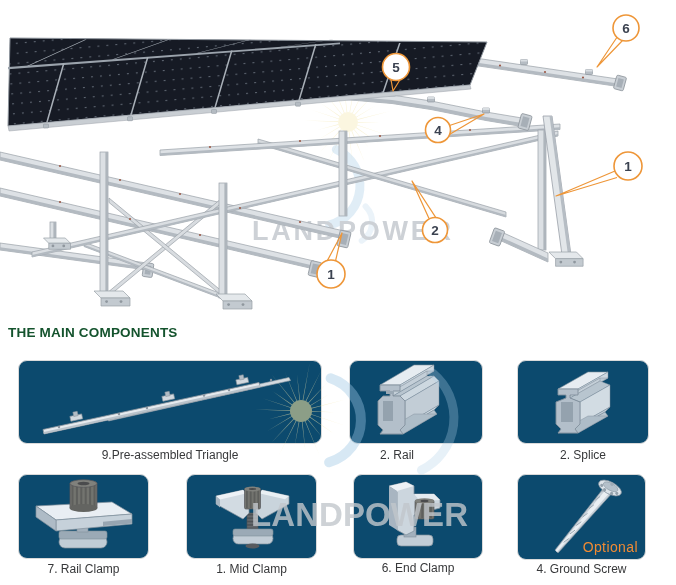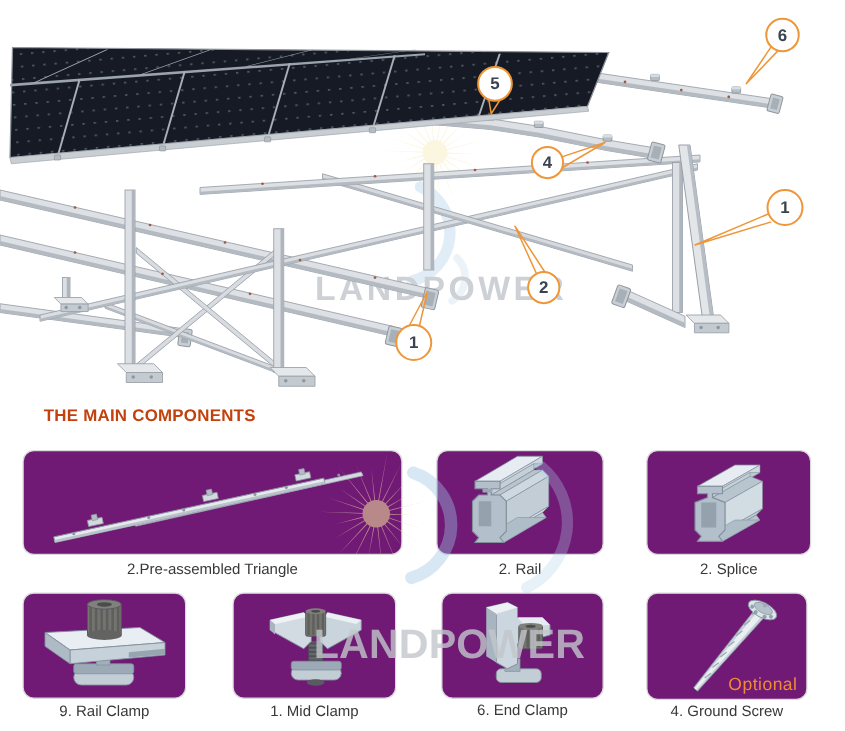--- a/index.html
+++ b/index.html
@@ -1,22 +1,22 @@
 <!DOCTYPE html>
 <html><head>
 <meta charset="utf-8">
 <style>
   html,body{margin:0;padding:0;background:#ffffff;}
   body{width:676px;height:585px;position:relative;overflow:hidden;
        font-family:"Liberation Sans","DejaVu Sans",sans-serif;}
   .stage{position:absolute;inset:0;width:676px;height:585px;background:#ffffff;}
   .hero{position:absolute;left:0;top:0;width:676px;height:320px;}
   .heading{position:absolute;left:8px;top:325px;font-size:13.5px;font-weight:800;
-            color:#c2410c;letter-spacing:0.2px;margin-left:27px;}
-  .cbox{position:absolute;border:1px solid #dadada;border-radius:9px;background:#701a75;box-sizing:border-box;}
+            color:#14532d;letter-spacing:0.2px;}
+  .cbox{position:absolute;border:1px solid #dadada;border-radius:9px;background:#0c4a6e;box-sizing:border-box;}
   .cbox svg{display:block;}
   .clabel{position:absolute;text-align:center;font-size:12px;color:#37383a;}
   .optional{position:absolute;right:7px;bottom:4px;color:#f08a33;font-size:14px;letter-spacing:0.4px;}
   .wm{position:absolute;pointer-events:none;}
 </style>
 </head>
 <body>
 
 <div class="stage">
 
@@ -243,39 +243,39 @@
           <rect x="-2.2" y="-9.5" width="4.4" height="4.5" fill="#b2bcc5" stroke="#8d969e" stroke-width="0.5"></rect>
         </g>
         <circle cx="40" cy="66" r="1.2" fill="#8c96a0"></circle>
         <circle cx="100" cy="53" r="1.2" fill="#8c96a0"></circle>
         <circle cx="128" cy="47" r="1.2" fill="#8c96a0"></circle>
         <circle cx="185" cy="34.5" r="1.2" fill="#8c96a0"></circle>
         <circle cx="210" cy="29" r="1.2" fill="#8c96a0"></circle>
         <circle cx="252" cy="19" r="1.2" fill="#8c96a0"></circle>
       </svg>
     </div>
-    <div class="clabel" style="left:18px;top:448px;width:304px;">2.Pre-assembled Triangle</div>
+    <div class="clabel" style="left:18px;top:448px;width:304px;">9.Pre-assembled Triangle</div>
     <div class="cbox" style="left:349px;top:360px;width:134px;height:84px;">
       <svg width="134" height="84" viewBox="0 0 134 84">
         <polygon points="30,24 50,24 84,4 64,4" fill="#e6ecf1" stroke="#82909c" stroke-width="0.6"></polygon>
         <polygon points="50,24 50,30 84,10 84,4" fill="#cdd8e0" stroke="#82909c" stroke-width="0.45"></polygon>
         <polygon points="50,30 43,30 77,10 84,10" fill="#bcc9d3" stroke="#82909c" stroke-width="0.45"></polygon>
         <polygon points="43,30 43,35 77,15 77,10" fill="#c4cfd8" stroke="#82909c" stroke-width="0.45"></polygon>
         <polygon points="43,35 50,35 84,15 77,15" fill="#b8c5cf" stroke="#82909c" stroke-width="0.45"></polygon>
         <polygon points="50,35 55,40 89,20 84,15" fill="#cdd8e0" stroke="#82909c" stroke-width="0.45"></polygon>
         <polygon points="55,40 55,64 89,44 89,20" fill="#c2cdd6" stroke="#82909c" stroke-width="0.45"></polygon>
         <polygon points="55,64 50,69 84,49 89,44" fill="#d2dce3" stroke="#82909c" stroke-width="0.45"></polygon>
         <polygon points="50,69 53,73 87,53 84,49" fill="#b8c5cf" stroke="#82909c" stroke-width="0.45"></polygon>
         <polygon points="53,73 30,73 64,53 87,53" fill="#aebdc8" stroke="#82909c" stroke-width="0.45"></polygon>
         <path d="M 30,24 L 50,24 L 50,30 L 43,30 L 43,35 L 50,35 L 55,40 L 55,64 L 50,69 L 53,73 L 30,73 L 33,69 L 28,64 L 28,40 L 33,35 L 40,35 L 40,30 L 30,30 Z" fill="#b3bfca" stroke="#82909c" stroke-width="0.9"></path>
         <path d="M 33,40 L 43,40 L 43,60 L 33,60 Z" fill="#94a2ae"></path>
         <path d="M 36,30 L 44,30 L 44,33 L 36,33 Z" fill="#9aa8b4"></path>
       </svg>
     </div>
-    <div class="clabel" style="left:349px;top:448px;width:134px;">2. Rail</div>
+    <div class="clabel" style="left:330px;top:448px;width:134px;">2. Rail</div>
     <div class="cbox" style="left:517px;top:360px;width:132px;height:84px;">
       <svg width="132" height="84" viewBox="0 0 132 84">
         <polygon points="40,28 60,28 90,11 70,11" fill="#e6ecf1" stroke="#82909c" stroke-width="0.6"></polygon>
         <polygon points="60,28 60,34 90,17 90,11" fill="#cdd8e0" stroke="#82909c" stroke-width="0.45"></polygon>
         <polygon points="60,34 52,34 82,17 90,17" fill="#bcc9d3" stroke="#82909c" stroke-width="0.45"></polygon>
         <polygon points="52,34 52,37 82,20 82,17" fill="#c4cfd8" stroke="#82909c" stroke-width="0.45"></polygon>
         <polygon points="52,37 62,41 92,24 82,20" fill="#b8c5cf" stroke="#82909c" stroke-width="0.45"></polygon>
         <polygon points="62,41 62,63 92,46 92,24" fill="#d2dce3" stroke="#82909c" stroke-width="0.45"></polygon>
         <polygon points="62,63 57,68 87,51 92,46" fill="#c2cdd6" stroke="#82909c" stroke-width="0.45"></polygon>
         <polygon points="57,68 60,72 90,55 87,51" fill="#b8c5cf" stroke="#82909c" stroke-width="0.45"></polygon>
@@ -299,21 +299,21 @@
         <rect x="56.9" y="8" width="2" height="25" fill="#5e5f5c"></rect>
         <rect x="61.3" y="8" width="2" height="25" fill="#5e5f5c"></rect>
         <rect x="65.7" y="8" width="2" height="25" fill="#5e5f5c"></rect>
         <rect x="70.1" y="8" width="2" height="25" fill="#5e5f5c"></rect>
         <rect x="74.5" y="8" width="2" height="25" fill="#5e5f5c"></rect>
         <ellipse cx="64.5" cy="8.5" rx="13.5" ry="3.8" fill="#80817c" stroke="#55565a" stroke-width="0.7"></ellipse>
         <ellipse cx="64.5" cy="8.5" rx="6" ry="1.8" fill="#4a4b4d"></ellipse>
         <ellipse cx="64.5" cy="33" rx="14" ry="4" fill="#636461"></ellipse>
       </svg>
     </div>
-    <div class="clabel" style="left:18px;top:562px;width:131px;">9. Rail Clamp</div>
+    <div class="clabel" style="left:18px;top:562px;width:131px;">7. Rail Clamp</div>
     <div class="cbox" style="left:186px;top:474px;width:131px;height:85px;">
       <svg width="131" height="85" viewBox="0 0 131 85">
         <rect x="60" y="38" width="11" height="22" fill="#64686c" stroke="#4c5054" stroke-width="0.6"></rect>
         <rect x="60" y="39.0" width="11" height="1.5" fill="#4d5155"></rect>
         <rect x="60" y="42.4" width="11" height="1.5" fill="#4d5155"></rect>
         <rect x="60" y="45.8" width="11" height="1.5" fill="#4d5155"></rect>
         <rect x="60" y="49.2" width="11" height="1.5" fill="#4d5155"></rect>
         <rect x="60" y="52.6" width="11" height="1.5" fill="#4d5155"></rect>
         <rect x="60" y="56.0" width="11" height="1.5" fill="#4d5155"></rect>
         <rect x="46" y="58" width="40" height="11" rx="5.5" fill="#c2cdd6" stroke="#82909c" stroke-width="0.7"></rect>

